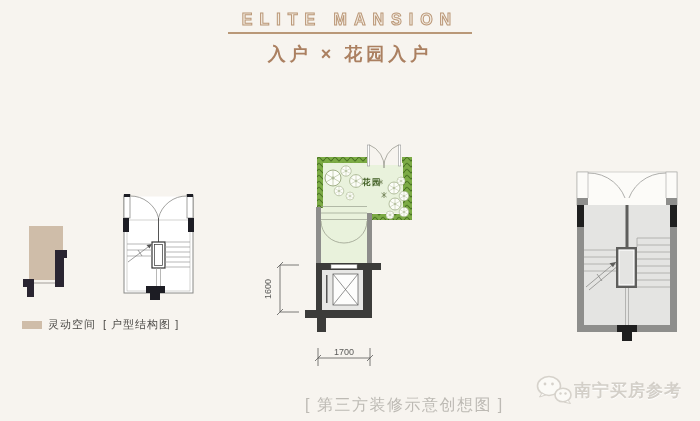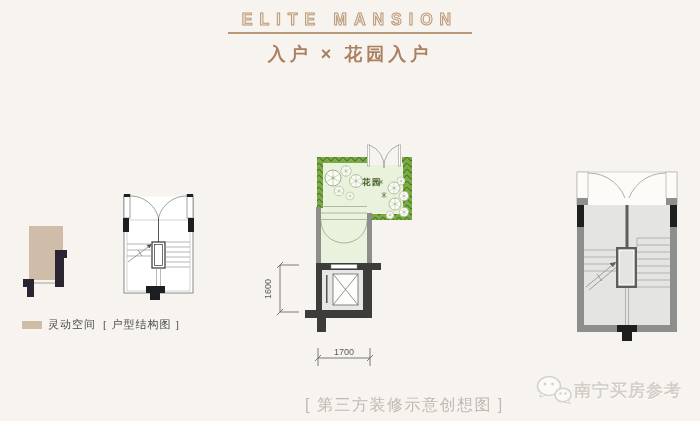--- a/index.html
+++ b/index.html
@@ -11,21 +11,21 @@
   .brand{display:inline-block;font-size:16px;font-weight:bold;letter-spacing:7px;
          color:#f3ece2;-webkit-text-stroke:1px #bb9878;line-height:1.2;}
   .brand-underline{width:244px;height:1.5px;background:#b99878;margin:3px auto 0 auto;}
   .page-title{margin-top:8px;font-size:18px;font-weight:bold;color:#ab8061;letter-spacing:4px;}
 
   
   .abs{position:absolute;}
   .legend-row{display:flex;align-items:center;gap:6px;}
   .legend-swatch{width:20px;height:8px;background:#cfbda9;}
   .legend-label{font-size:11px;color:#4c4a47;letter-spacing:1px;}
-  .plan-caption{font-size:11px;color:#4c4a47;letter-spacing:1px;font-family:Liberation Serif, serif;}
+  .plan-caption{font-size:11px;color:#4c4a47;letter-spacing:1px;}
   .footer-caption{font-size:16px;color:#bdbab4;letter-spacing:1.5px;}
 
   
   .watermark{display:flex;align-items:center;}
   .watermark-text{font-size:17px;font-weight:bold;color:#d3cfc8;letter-spacing:1px;
                   text-shadow:0 1px 1px #ffffff;}
 
   svg text{font-family:"Liberation Sans","DejaVu Sans",sans-serif;}
 </style>
 </head>

